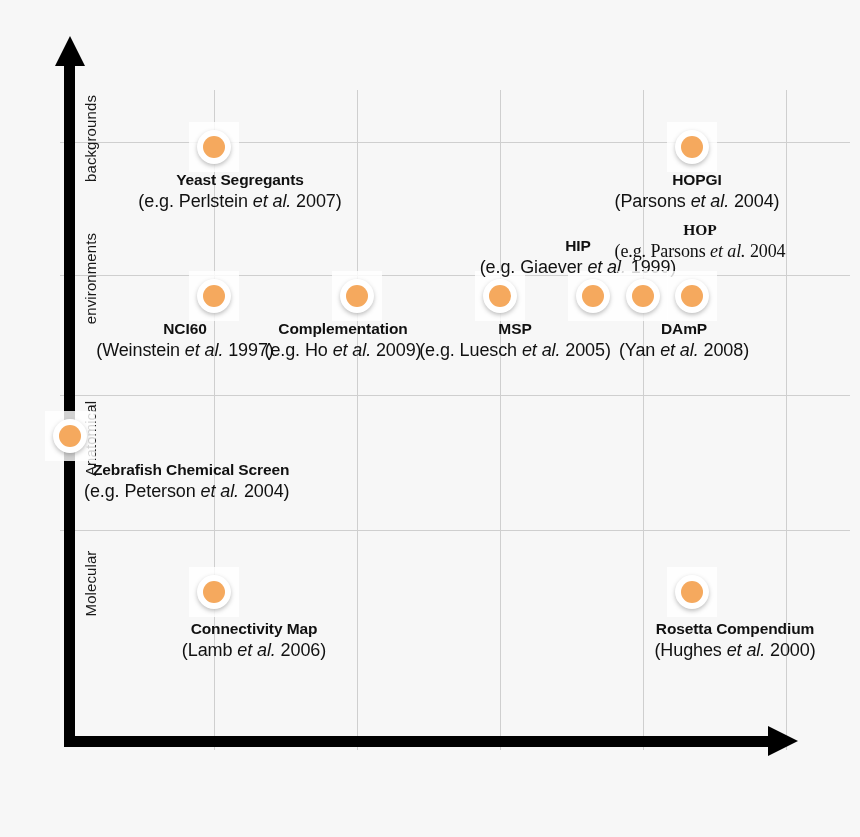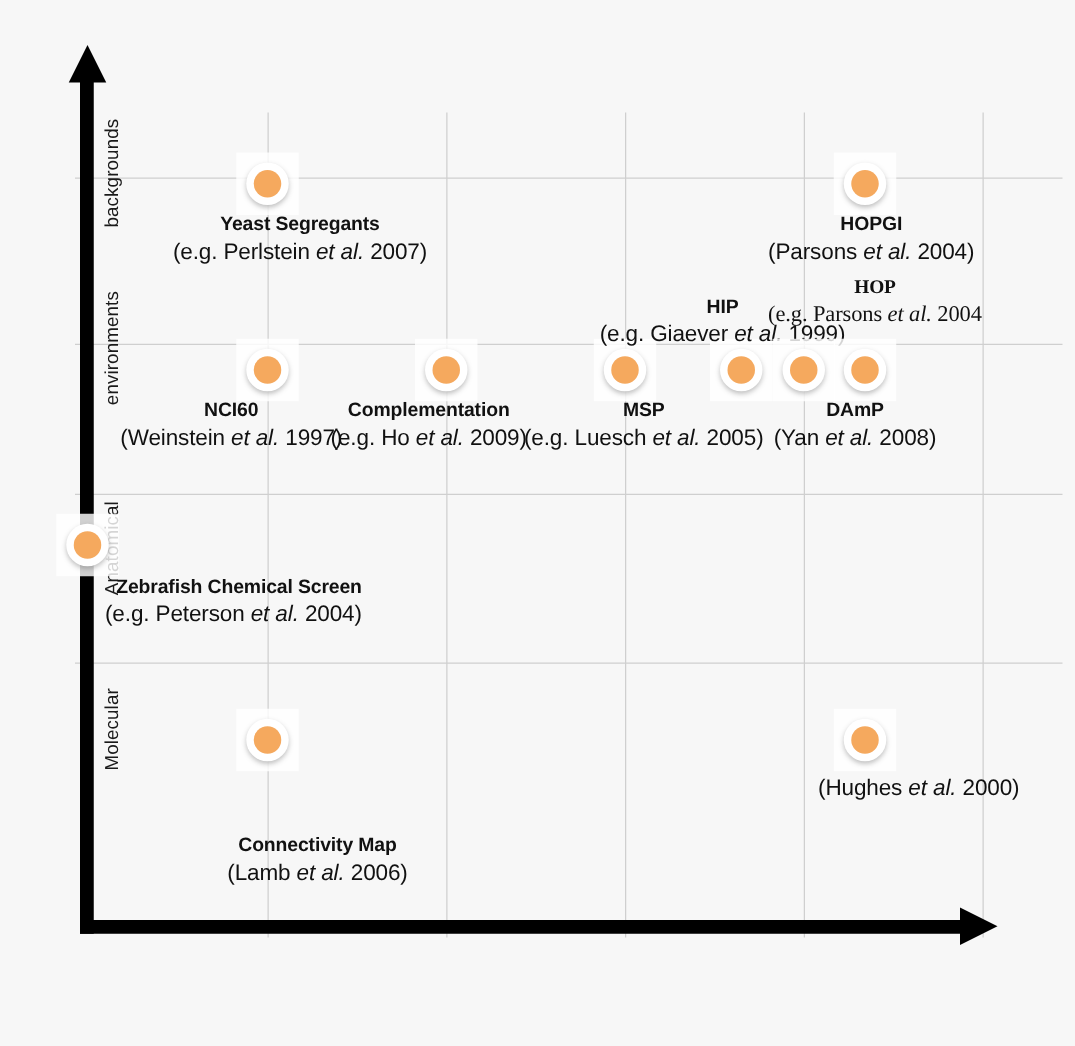--- a/index.html
+++ b/index.html
@@ -264,28 +264,29 @@
       <div class="point-label left" style="left: 84px; top: 460px;">
         <div class="pl-title">Zebrafish Chemical Screen</div>
         <div class="pl-cite">(e.g. Peterson <i>et al.</i> 2004)</div>
       </div>
       <div class="point-group" style="left: 214px; top: 592px;">
         <div class="point-patch"></div>
         <div class="marker">
           <div class="marker-core" style="background: rgb(245, 169, 94);"></div>
         </div>
       </div>
-      <div class="point-label center" style="left: 254px; top: 619px; margin-top: 48px;">
+      <div class="point-label center" style="left: 254px; top: 619px;">
         <div class="pl-title">Connectivity Map</div>
         <div class="pl-cite">(Lamb <i>et al.</i> 2006)</div>
       </div>
       <div class="point-group" style="left: 692px; top: 592px;">
         <div class="point-patch"></div>
         <div class="marker">
           <div class="marker-core" style="background: rgb(245, 169, 94);"></div>
         </div>
       </div>
       <div class="point-label center" style="left: 735px; top: 619px;">
+        <div class="pl-title">Rosetta Compendium</div>
         <div class="pl-cite">(Hughes <i>et al.</i> 2000)</div>
       </div>
     </div>
 
 </div>
 
 </body></html>

